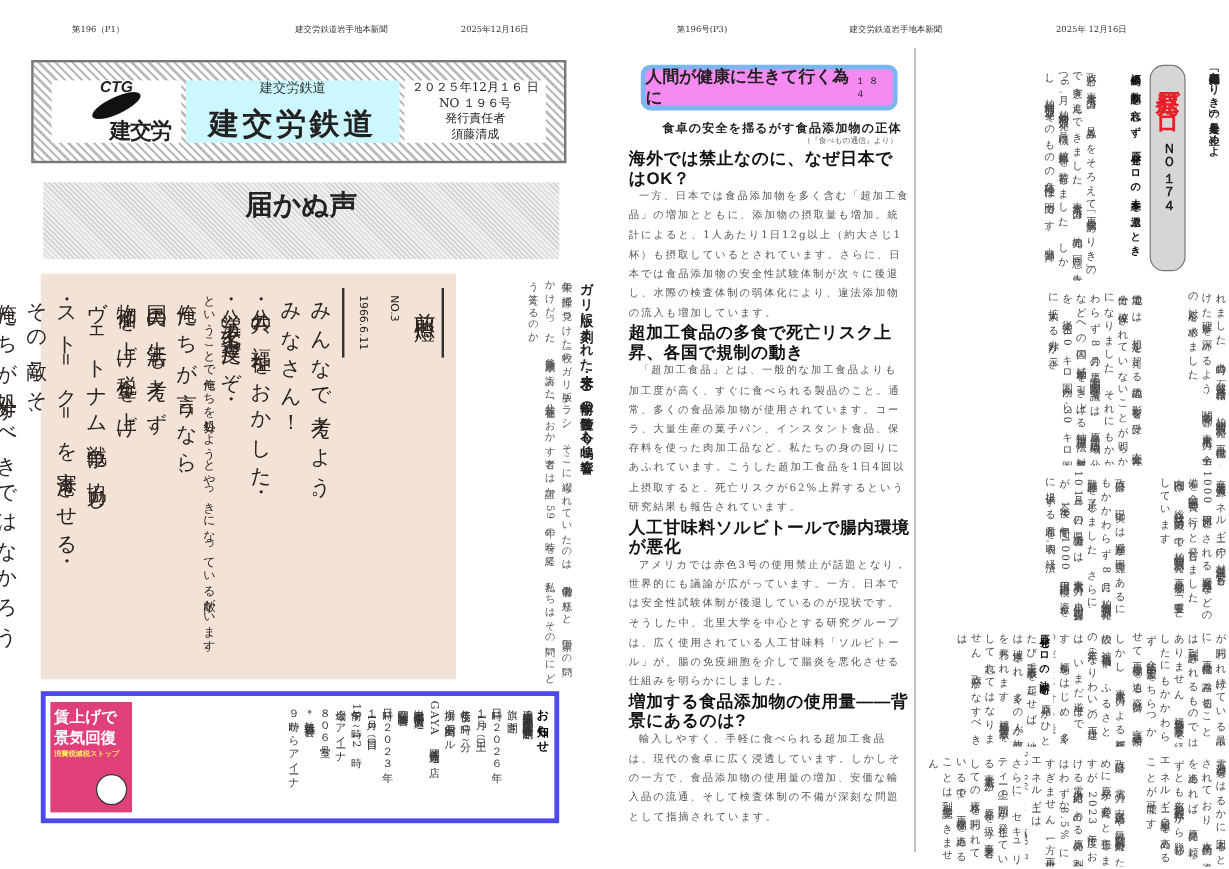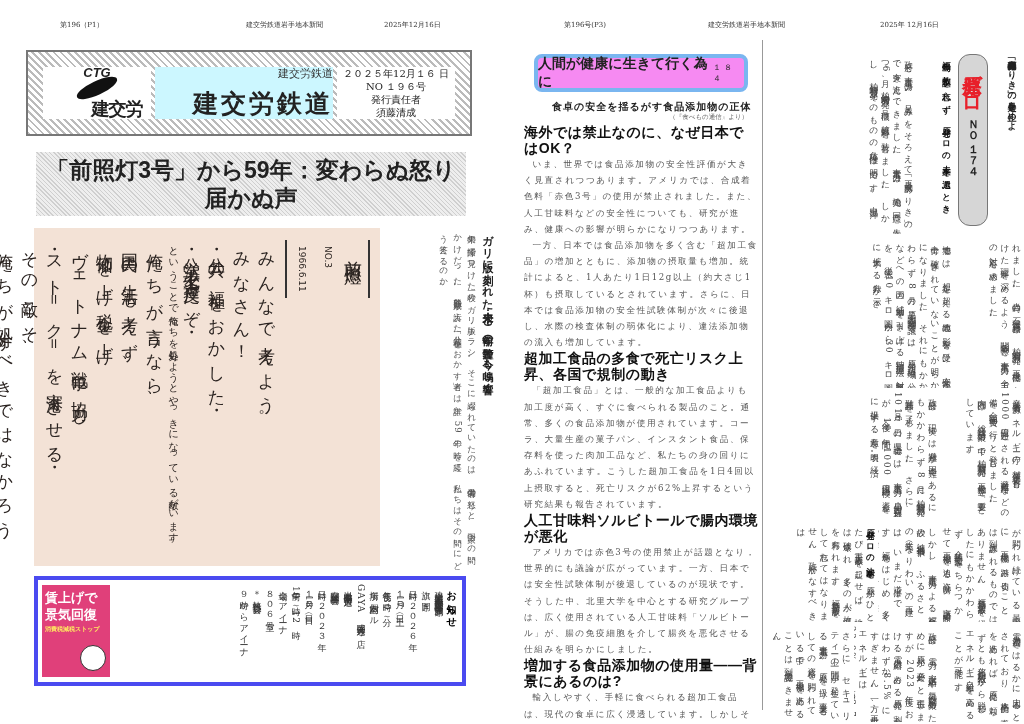--- a/index.html
+++ b/index.html
@@ -12,21 +12,21 @@
 
   .running { position: absolute; top: 20px; font-size: 7px; color: #333; white-space: nowrap; }
 
   
   .masthead { position: absolute; left: 26px; top: 50px; width: 446px; height: 86px;
     border: 2px solid #777; background: repeating-linear-gradient(45deg,#bbb 0 2px,#fff 2px 5px); display: flex; padding: 15px; gap: 4px; }
   .mh-logo { width: 108px; background: #fff; display: flex; flex-direction: column; align-items: center; justify-content: center; }
   .mh-logo .ctg { font-family: "Liberation Sans", sans-serif; font-weight: bold; font-style: italic; font-size: 13px; }
   .mh-logo .swirl { width: 44px; height: 30px; border: 7px solid #111; border-radius: 50%; transform: rotate(-25deg); margin: 1px 0 2px; }
   .mh-logo .org { font-family: "Liberation Sans", sans-serif; font-weight: bold; font-size: 18px; letter-spacing: -1px; margin-left: 40px; }
-  .mh-title { flex: 1; background: #ccf7ff; display: flex; flex-direction: column; align-items: flex-end; justify-content: center; }
+  .mh-title { flex: 1; background: #ccf7ff; display: flex; flex-direction: column; align-items: center; justify-content: center; }
   .mh-title .sub { font-size: 11px; color: #333; margin-bottom: 6px; }
   .mh-title .main { font-family: "Liberation Sans", sans-serif; font-size: 25px; font-weight: bold; letter-spacing: 3px; }
   .mh-info { width: 118px; background: #fff; display: flex; flex-direction: column; align-items: center; justify-content: center; font-size: 10px; line-height: 13px; text-align: center; }
 
   
   .headline { position: absolute; left: 36px; top: 152px; width: 430px; height: 64px;
     background: repeating-linear-gradient(45deg,#cfcfcf 0 1px,#eee 1px 3px); text-align: center;
     font-family: "Liberation Sans", sans-serif; font-weight: bold; font-size: 23px; line-height: 28px; padding-top: 4px; }
 
   
@@ -90,21 +90,20 @@
     </div>
     <div class="mh-info">
       <span>２０２５年12月１６ 日</span>
       <span>NO １９６号</span>
       <span>発行責任者</span>
       <span>須藤清成</span>
     </div>
   </div>
 
   <div class="headline">
-    <div>「前照灯3号」から59年：変わらぬ怒り</div>
     <div>届かぬ声</div>
   </div>
 
   <div class="flyer">
     <span class="banner">
       <span>前照燈</span><br>
       <small>NO.3</small><br>
       <small>1966.6.11</small>
     </span>
     <div>みんなで考えよう。</div>
@@ -163,21 +162,20 @@
 
   <div class="series-box">
     <span>人間が健康に生きて行く為に</span>
     <span class="num">１８４</span>
   </div>
   <div class="article-sub">食卓の安全を揺るがす食品添加物の正体</div>
   <div class="article-src">（『食べもの通信』より）</div>
 
   <div class="article">
     <h3>海外では禁止なのに、なぜ日本ではOK？</h3>
-    <p>いま、世界では食品添加物の安全性評価が大きく見直されつつあります。アメリカでは、合成着色料「赤色3号」の使用が禁止されました。また、人工甘味料などの安全性についても、研究が進み、健康への影響が明らかになりつつあります。</p>
     <p>一方、日本では食品添加物を多く含む「超加工食品」の増加とともに、添加物の摂取量も増加。統計によると、1人あたり1日12g以上（約大さじ1杯）も摂取しているとされています。さらに、日本では食品添加物の安全性試験体制が次々に後退し、水際の検査体制の弱体化により、違法添加物の流入も増加しています。</p>
     <h3>超加工食品の多食で死亡リスク上昇、各国で規制の動き</h3>
     <p>「超加工食品」とは、一般的な加工食品よりも加工度が高く、すぐに食べられる製品のこと。通常、多くの食品添加物が使用されています。コーラ、大量生産の菓子パン、インスタント食品、保存料を使った肉加工品など、私たちの身の回りにあふれています。こうした超加工食品を1日4回以上摂取すると、死亡リスクが62%上昇するという研究結果も報告されています。</p>
     <h3>人工甘味料ソルビトールで腸内環境が悪化</h3>
     <p>アメリカでは赤色3号の使用禁止が話題となり，世界的にも議論が広がっています。一方、日本では安全性試験体制が後退しているのが現状です。そうした中、北里大学を中心とする研究グループは、広く使用されている人工甘味料「ソルビトール」が、腸の免疫細胞を介して腸炎を悪化させる仕組みを明らかにしました。</p>
     <h3>増加する食品添加物の使用量――背景にあるのは?</h3>
     <p>輸入しやすく、手軽に食べられる超加工食品は、現代の食卓に広く浸透しています。しかしその一方で、食品添加物の使用量の増加、安価な輸入品の流通、そして検査体制の不備が深刻な問題として指摘されています。</p>
   </div>
 
   <div class="divider"></div>

